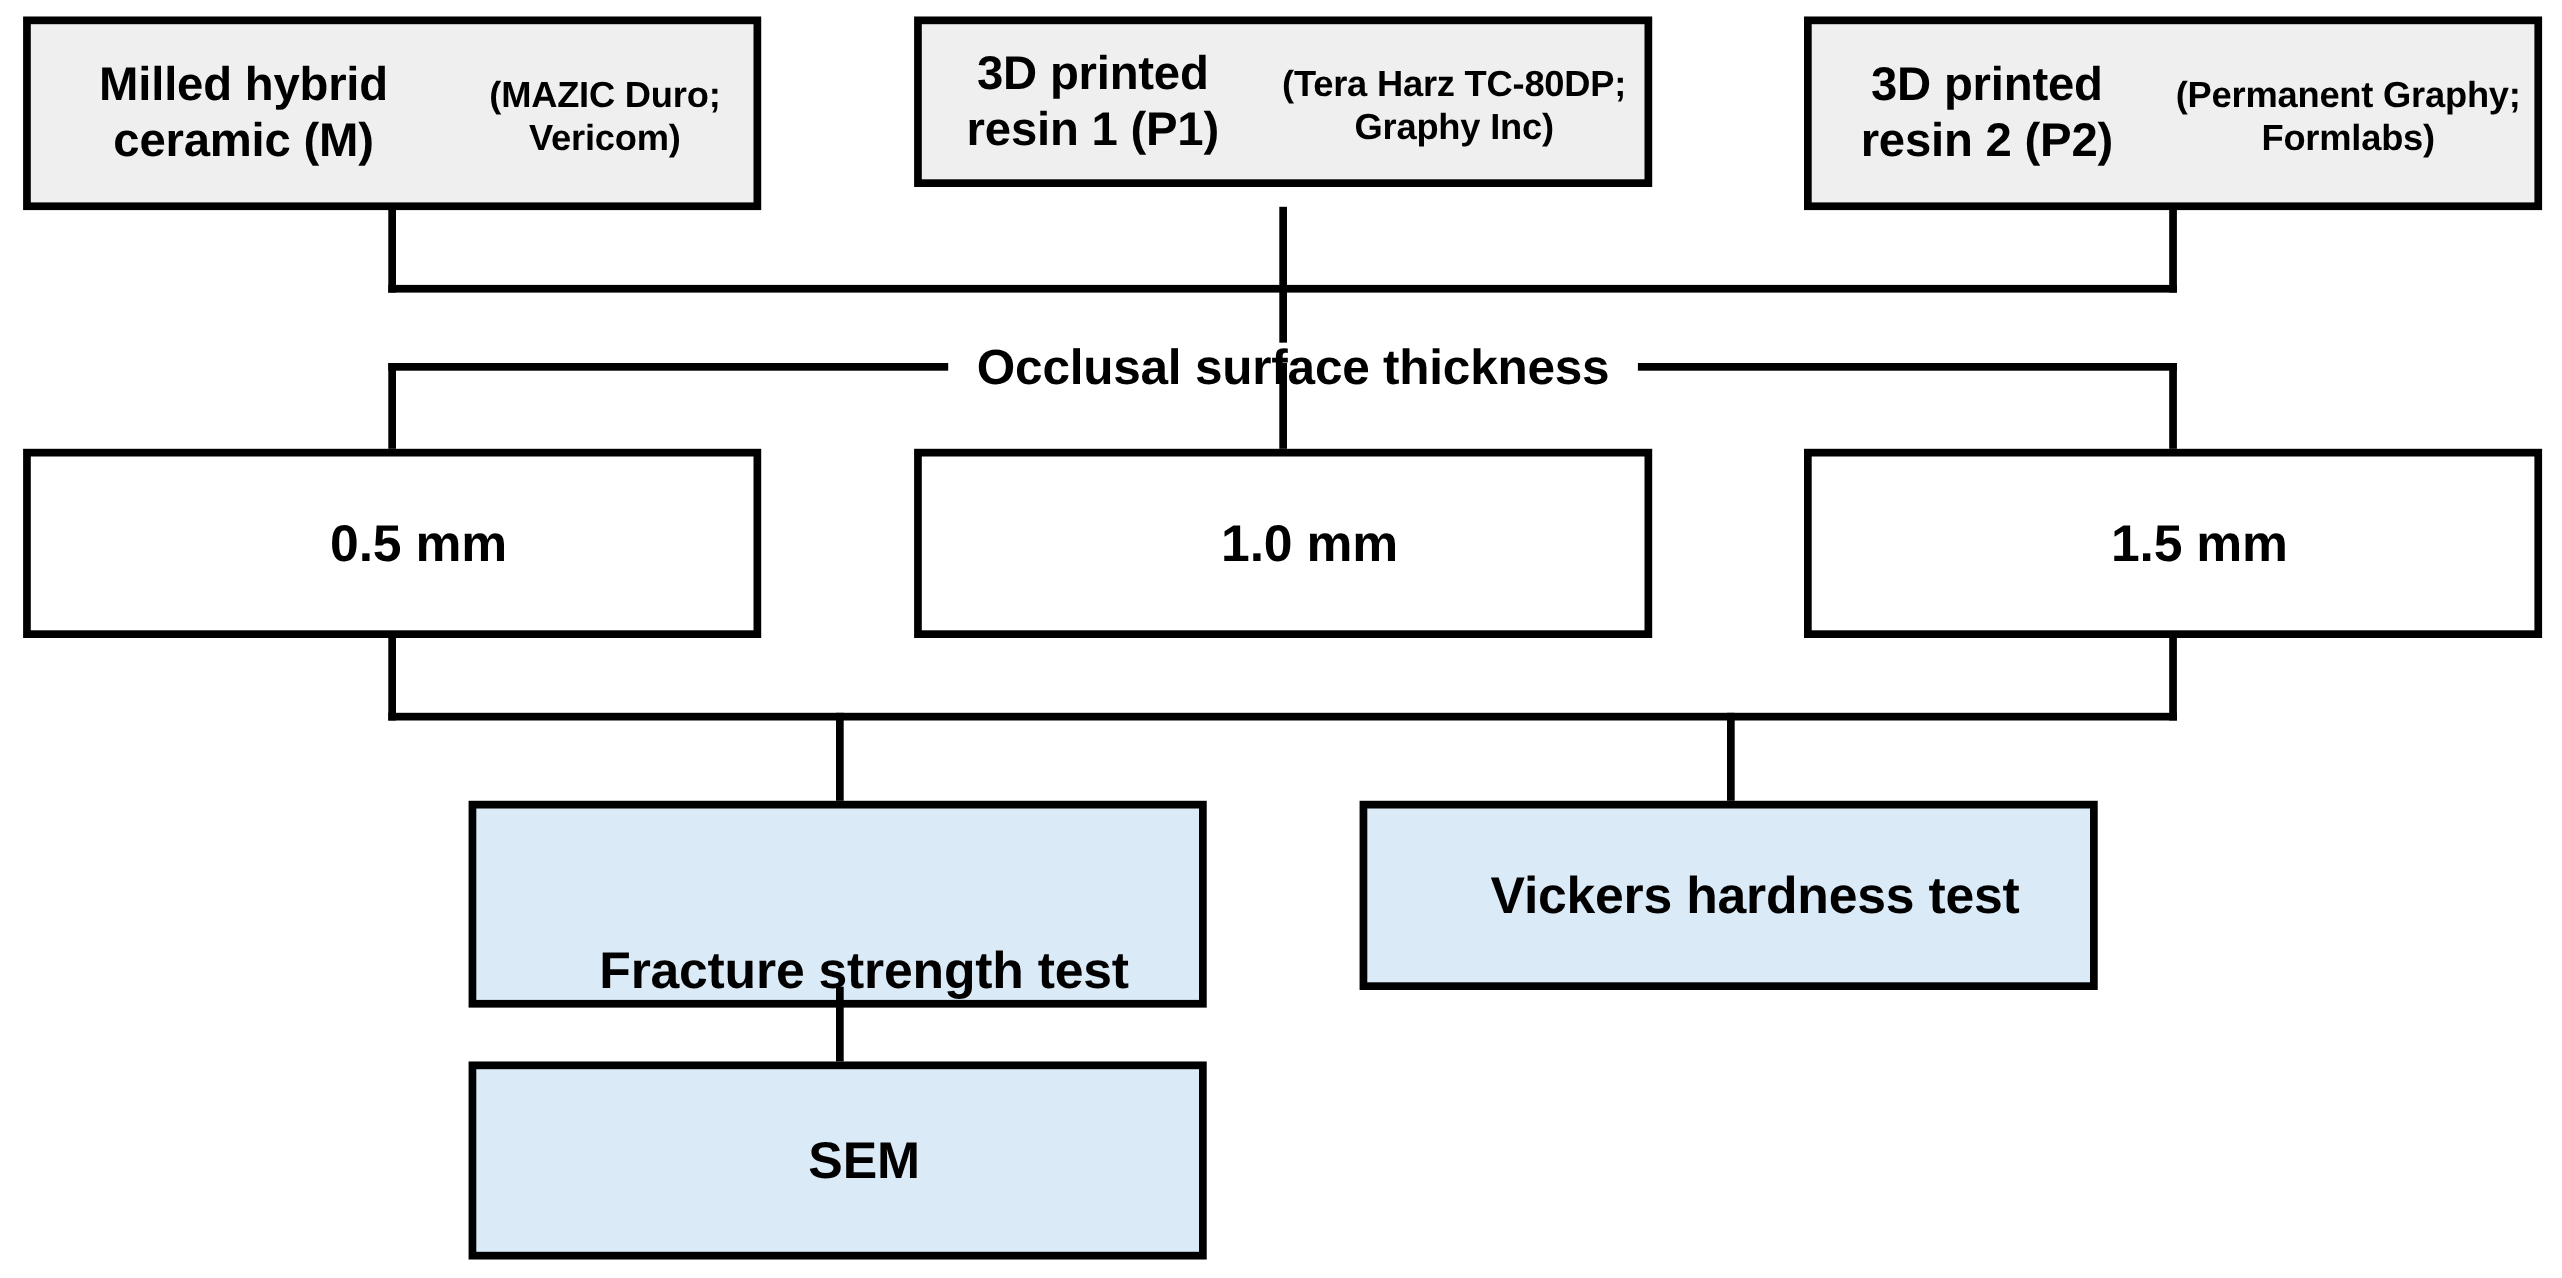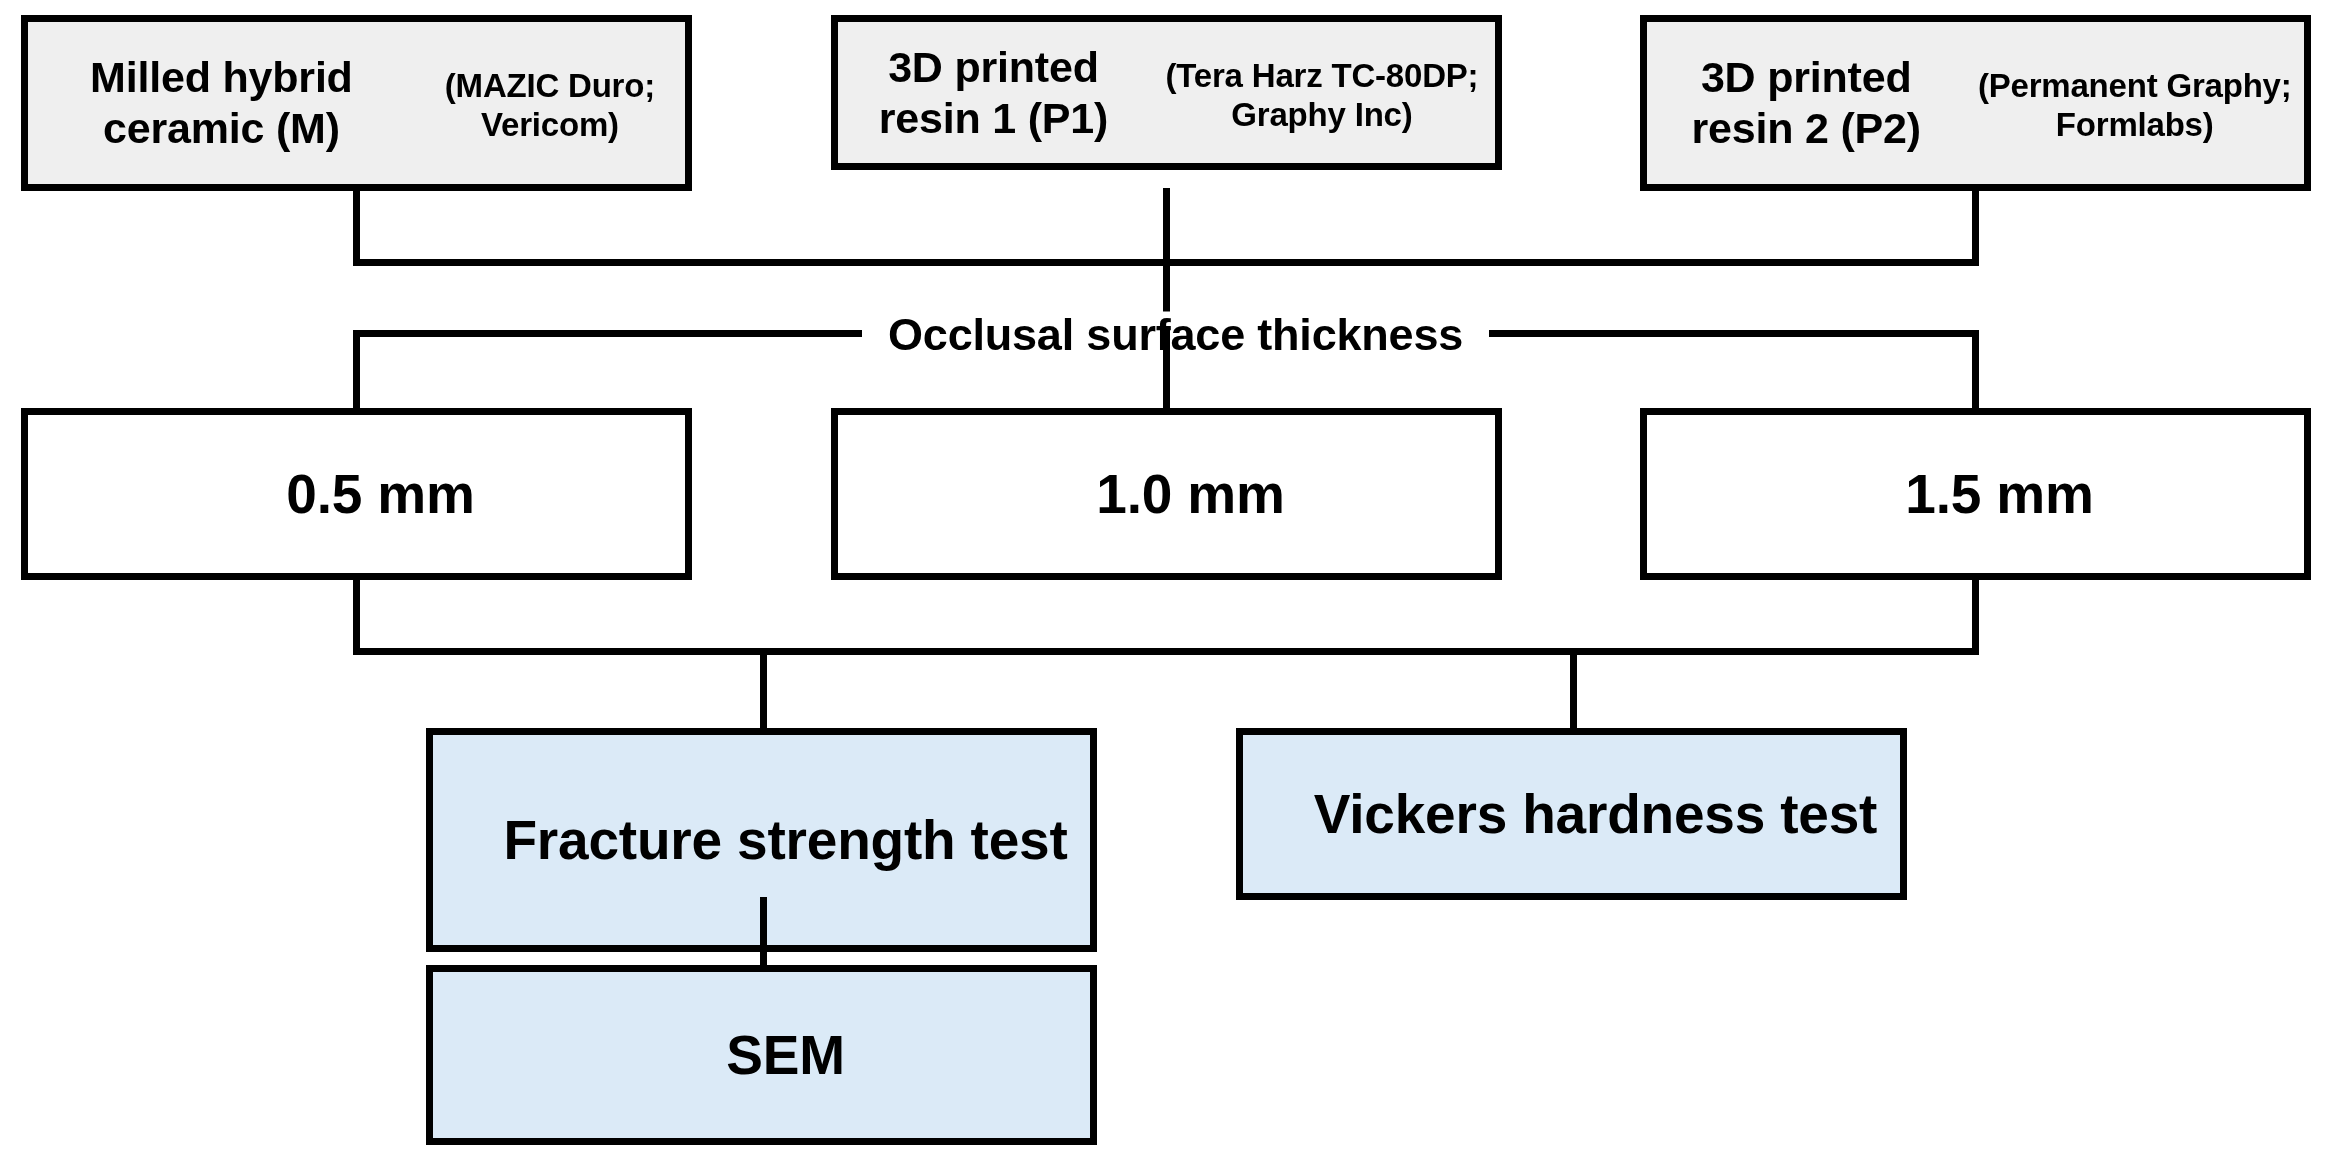--- a/index.html
+++ b/index.html
@@ -37,21 +37,21 @@
   .title-line {
     font-size: 43px;
     letter-spacing: -0.2px;
   }
   .sub-line {
     font-size: 33px;
     margin-top: 6px;
     letter-spacing: -0.2px;
   }
   .single-line {
-    font-size: 55px;
+    font-size: 47px;
     letter-spacing: -0.2px;
     margin-left: 48px;
   }
 
   
   .hline, .vline {
     position: absolute;
     background: #000000;
   }
   .hline { height: 7px; }
@@ -119,21 +119,21 @@
   </div>
 
   <div class="vline" style="left:353px; top:578px; height:77px;"></div>
   <div class="vline" style="left:1972px; top:578px; height:77px;"></div>
 
   <div class="hline" style="left:353px; top:648px; width:1626px;"></div>
 
   <div class="vline" style="left:760px; top:648px; height:84px;"></div>
   <div class="vline" style="left:1570px; top:648px; height:84px;"></div>
 
-  <div class="node blue" style="left:426px; top:728px; width:671px; height:224px;">
+  <div class="node blue" style="left:426px; top:728px; width:671px; height:188px;align-items:flex-end;">
     <div class="single-line">Fracture strength test</div>
   </div>
 
   <div class="node blue" style="left:1236px; top:728px; width:671px; height:172px;">
     <div class="single-line">Vickers hardness test</div>
   </div>
 
   <div class="vline" style="left:760px; top:897px; height:71px;"></div>
 
   <div class="node blue" style="left:426px; top:965px; width:671px; height:180px;text-align:right;">

